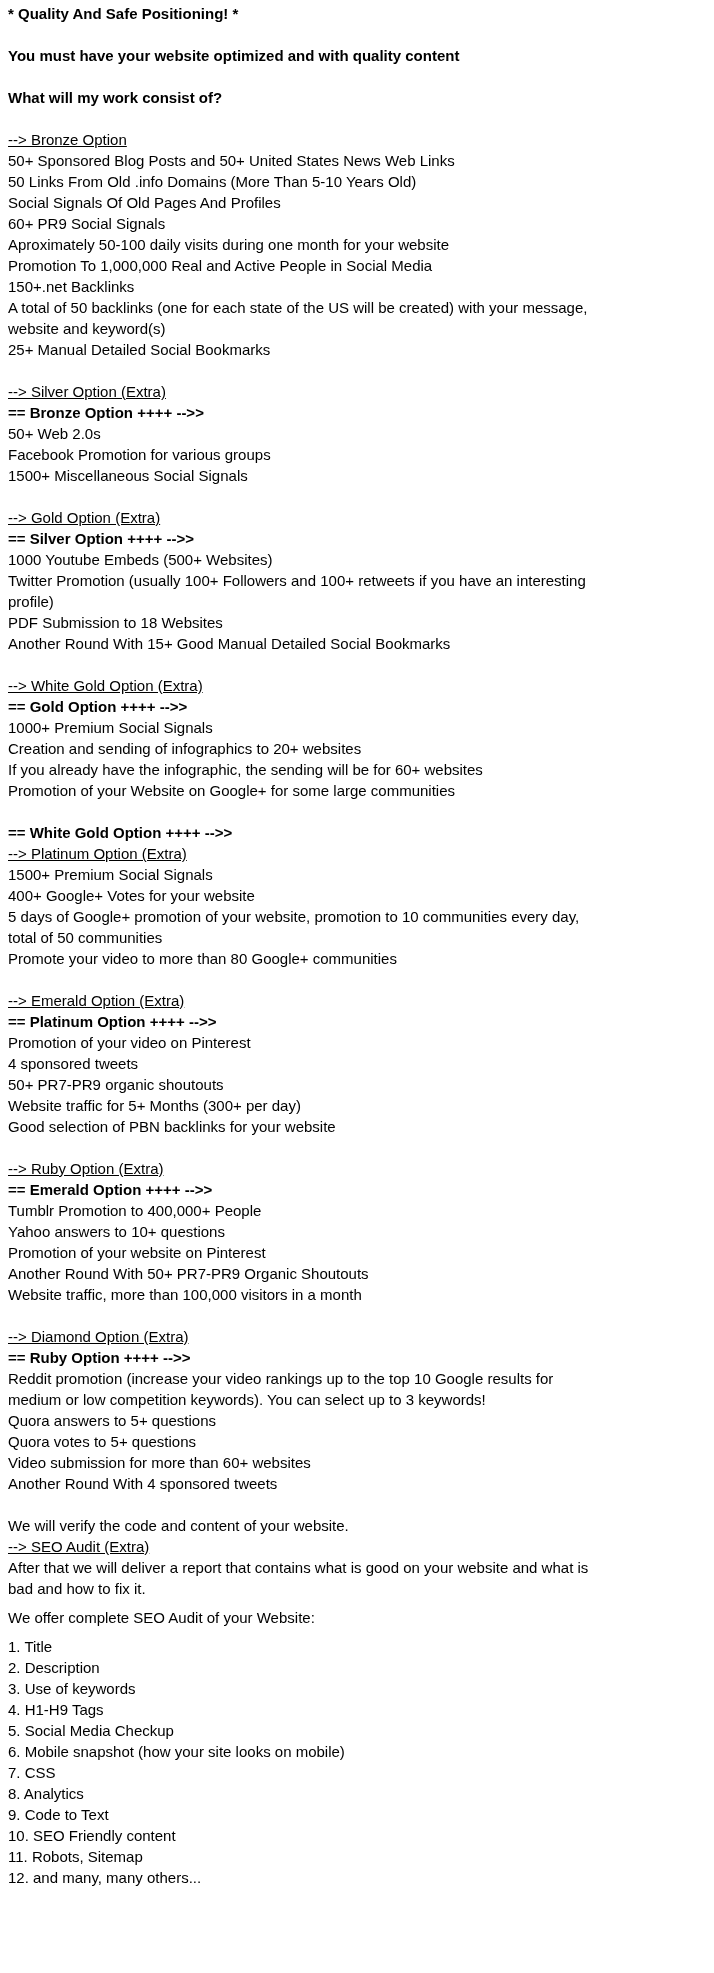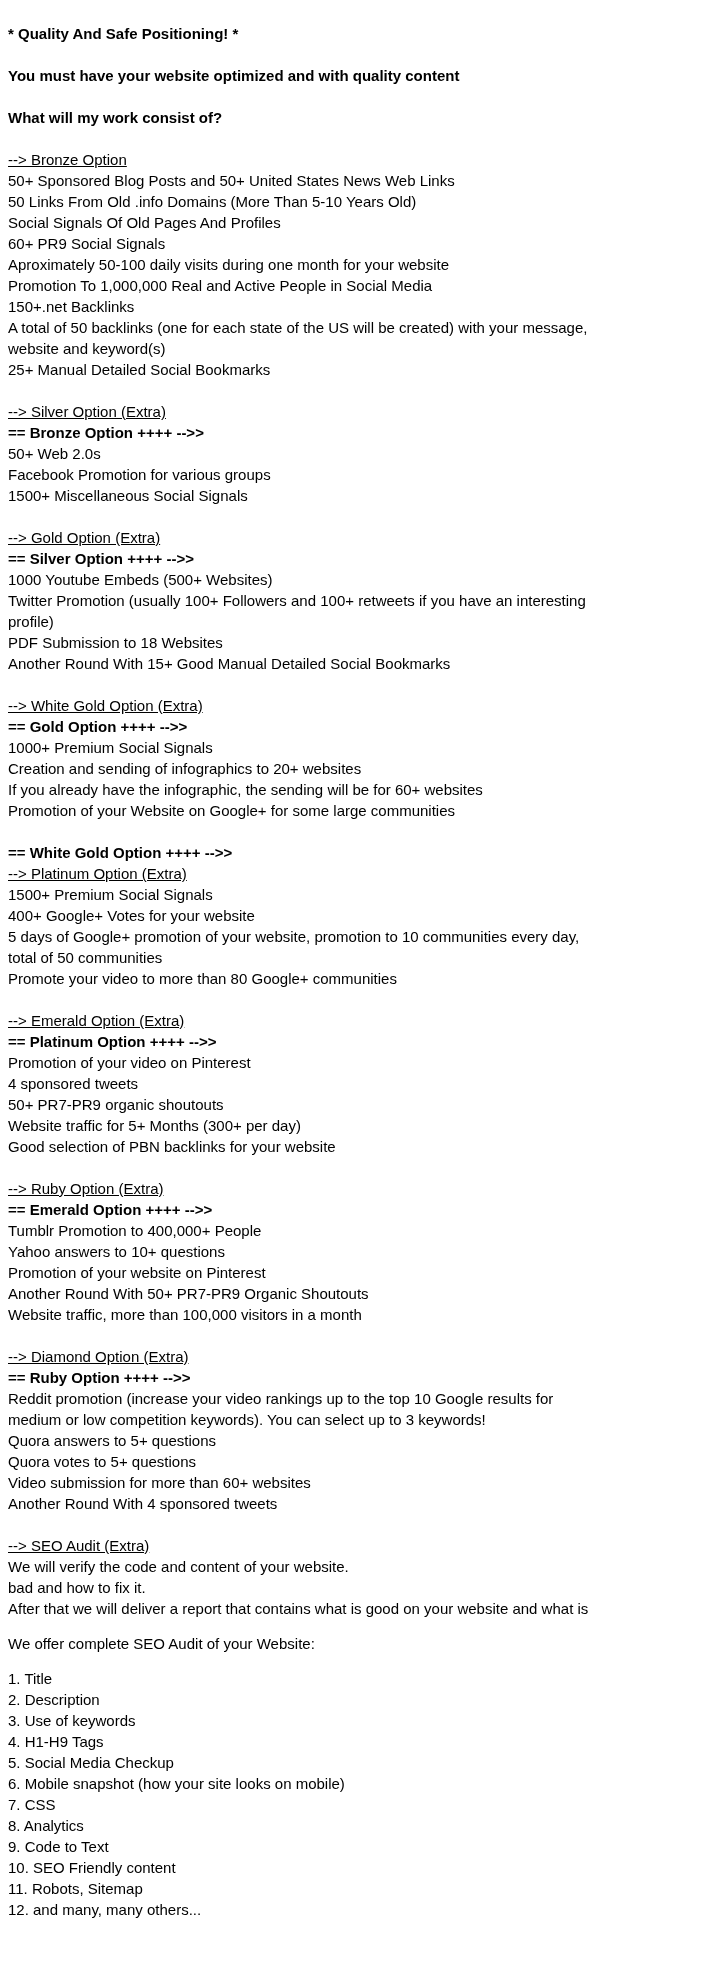--- a/index.html
+++ b/index.html
@@ -1,29 +1,29 @@
 <!DOCTYPE html>
 <html><head>
 <meta charset="utf-8">
 <style>
   html, body { margin: 0; padding: 0; background: #ffffff; }
   body { width: 714px; min-height: 1973px; }
   .doc {
-    padding: 23px 8px 10px 8px;
+    padding: 3px 8px 10px 8px;
     font-family: "Liberation Sans", "DejaVu Sans", sans-serif;
     font-size: 15px;
     line-height: 21px;
     color: #000000;
   }
   .line { white-space: pre; min-height: 21px; }
   .bold { font-weight: 700; }
   .heading { font-weight: 400; text-decoration: underline; }
   .subheading { font-weight: 700; }
   .gap-after { margin-bottom: 21px; }
-  .gap-before { margin-top: 14px; }
+  .gap-before { margin-top: 8px; }
 </style>
 </head>
 <body>
 
 <div class="doc">
   <div id="intro">
       <div class="line bold gap-after">* Quality And Safe Positioning! *</div>
       <div class="line bold gap-after">You must have your website optimized and with quality content</div>
       <div class="line bold gap-after">What will my work consist of?</div>
     </div>
@@ -97,24 +97,24 @@
         <div class="line subheading">== Ruby Option ++++ --&gt;&gt;</div>
         <div class="line">Reddit promotion (increase your video rankings up to the top 10 Google results for</div>
         <div class="line">medium or low competition keywords). You can select up to 3 keywords!</div>
         <div class="line">Quora answers to 5+ questions</div>
         <div class="line">Quora votes to 5+ questions</div>
         <div class="line">Video submission for more than 60+ websites</div>
         <div class="line">Another Round With 4 sponsored tweets</div>
       </div>
     </div>
   <div id="seo-audit">
+      <div class="line">We will verify the code and content of your website.</div>
       <div class="line heading">--&gt; SEO Audit (Extra)</div>
-      <div class="line">We will verify the code and content of your website.</div>
+      <div class="line">After that we will deliver a report that contains what is good on your website and what is</div>
       <div class="line">bad and how to fix it.</div>
-      <div class="line">After that we will deliver a report that contains what is good on your website and what is</div>
       <div class="line gap-before">We offer complete SEO Audit of your Website:</div>
       <div class="gap-before">
         <div class="line">1. Title</div>
         <div class="line">2. Description</div>
         <div class="line">3. Use of keywords</div>
         <div class="line">4. H1-H9 Tags</div>
         <div class="line">5. Social Media Checkup</div>
         <div class="line">6. Mobile snapshot (how your site looks on mobile)</div>
         <div class="line">7. CSS</div>
         <div class="line">8. Analytics</div>

